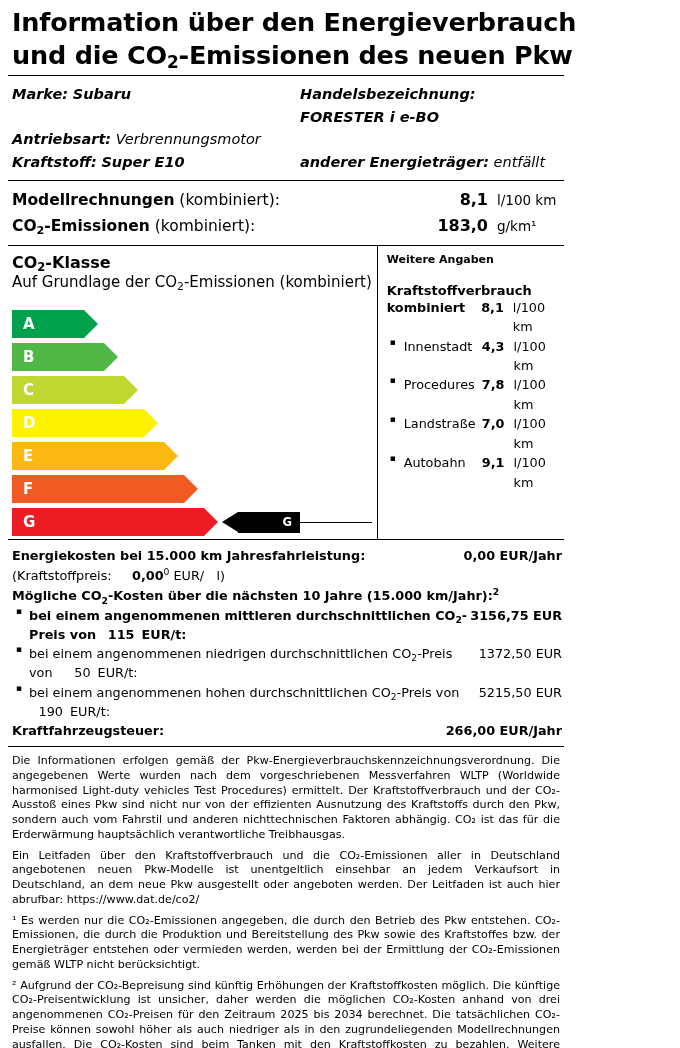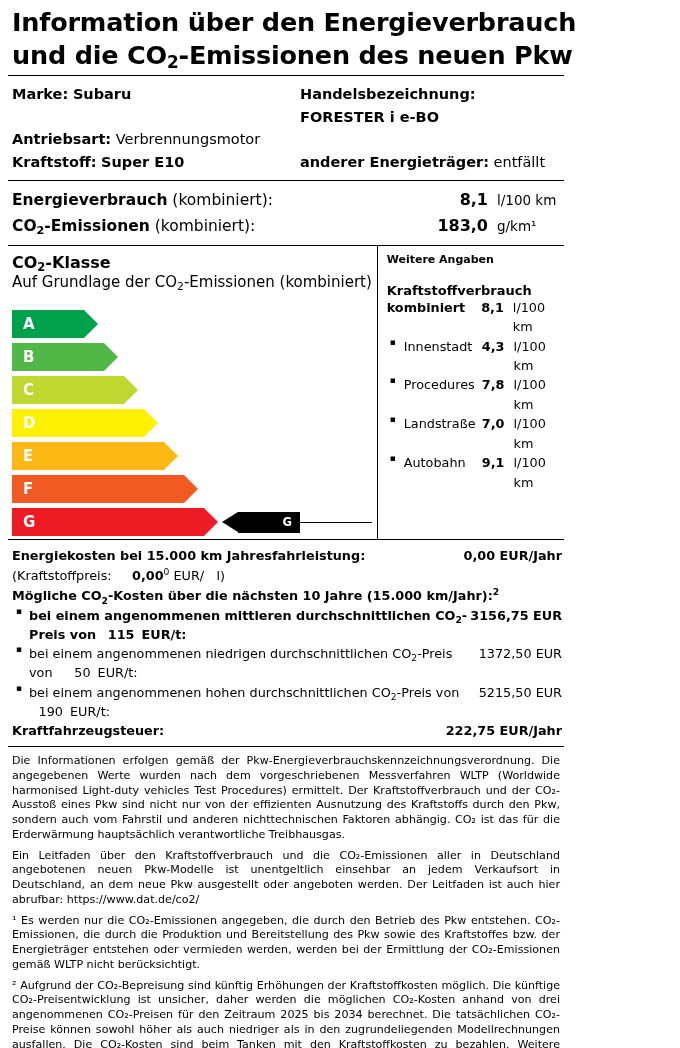--- a/index.html
+++ b/index.html
@@ -33,21 +33,21 @@
 
   .hr { border-top: 1.5px solid #000; width: 100%; }
   .hr-thin { border-top: 1px solid #000; width: 100%; }
 
   
   .veh {
     padding: 7px 2px 7px 4px;
     font-size: 14.5px;
     line-height: 1.55;
   }
-  .veh-row { display: flex; width: 100%; }
+  .veh-row { display: flex; width: 100%; font-style: italic; }
   .veh-col-a { width: 288px; }
   .veh-col-b { flex: 1; }
   .lbl { font-weight: bold; }
   .val { font-weight: normal; margin-top: 44px; }
   .val-b { font-weight: bold; }
 
   
   .cons {
     padding: 6px 2px 6px 4px;
     font-size: 15.5px;
@@ -208,21 +208,21 @@
         <span class="lbl">anderer Energieträger:</span>
         <span class="val">entfällt</span>
       </div>
     </div>
   </div>
 
   <div class="hr"></div>
 
   <div class="cons">
     <div class="cons-row">
-      <div class="cons-lab"><span class="b">Energieverbrauch</span><span> (kombiniert):</span></div>
+      <div class="cons-lab"><span class="b">Modellrechnungen</span><span> (kombiniert):</span></div>
       <div class="cons-num">8,1</div>
       <div class="cons-unit">l/100 km</div>
     </div>
     <div class="cons-row">
       <div class="cons-lab"><span class="b">CO<sub>2</sub></span><span class="b">-Emissionen</span><span> (kombiniert):</span></div>
       <div class="cons-num">183,0</div>
       <div class="cons-unit">g/km¹</div>
     </div>
   </div>
 
@@ -332,21 +332,21 @@
           <div class="left bullet">bei einem angenommenen niedrigen durchschnittlichen CO<sub>2</sub>-Preis von <span class="cnum">50</span><span class="cunit">EUR/t:</span></div>
           <div class="right">1372,50 EUR</div>
         </div>
         <div class="crow">
           <div class="left bullet">bei einem angenommenen hohen durchschnittlichen CO<sub>2</sub>-Preis von <span class="cnum">190</span><span class="cunit">EUR/t:</span></div>
           <div class="right">5215,50 EUR</div>
         </div>
       </div>
     <div class="crow">
       <div class="left b">Kraftfahrzeugsteuer:</div>
-      <div class="right b">222,75 EUR/Jahr</div>
+      <div class="right b">266,00 EUR/Jahr</div>
     </div>
   </div>
 
   <div class="hr"></div>
 
   <div class="legal">
     <p>Die Informationen erfolgen gemäß der Pkw-Energieverbrauchskennzeichnungsverordnung. Die angegebenen Werte wurden nach dem vorgeschriebenen Messverfahren WLTP (Worldwide harmonised Light-duty vehicles Test Procedures) ermittelt. Der Kraftstoffverbrauch und der CO₂-Ausstoß eines Pkw sind nicht nur von der effizienten Ausnutzung des Kraftstoffs durch den Pkw, sondern auch vom Fahrstil und anderen nichttechnischen Faktoren abhängig. CO₂ ist das für die Erderwärmung hauptsächlich verantwortliche Treibhausgas.</p>
     <p>Ein Leitfaden über den Kraftstoffverbrauch und die CO₂-Emissionen aller in Deutschland angebotenen neuen Pkw-Modelle ist unentgeltlich einsehbar an jedem Verkaufsort in Deutschland, an dem neue Pkw ausgestellt oder angeboten werden. Der Leitfaden ist auch hier abrufbar:  https://www.dat.de/co2/</p>
     <p>¹ Es werden nur die CO₂-Emissionen angegeben, die durch den Betrieb des Pkw entstehen. CO₂-Emissionen, die durch die Produktion und Bereitstellung des Pkw sowie des Kraftstoffes bzw. der Energieträger entstehen oder vermieden werden, werden bei der Ermittlung der CO₂-Emissionen gemäß WLTP nicht berücksichtigt.</p>
     <p>² Aufgrund der CO₂-Bepreisung sind künftig Erhöhungen der Kraftstoffkosten möglich. Die künftige CO₂-Preisentwicklung ist unsicher, daher werden die möglichen CO₂-Kosten anhand von drei angenommenen CO₂-Preisen für den Zeitraum 2025 bis  2034  berechnet. Die tatsächlichen CO₂-Preise können sowohl höher als auch niedriger als in den zugrundeliegenden Modellrechnungen ausfallen. Die CO₂-Kosten sind beim Tanken mit den Kraftstoffkosten zu bezahlen. Weitere Informationen unter www.alternativ-mobil.info.</p>

